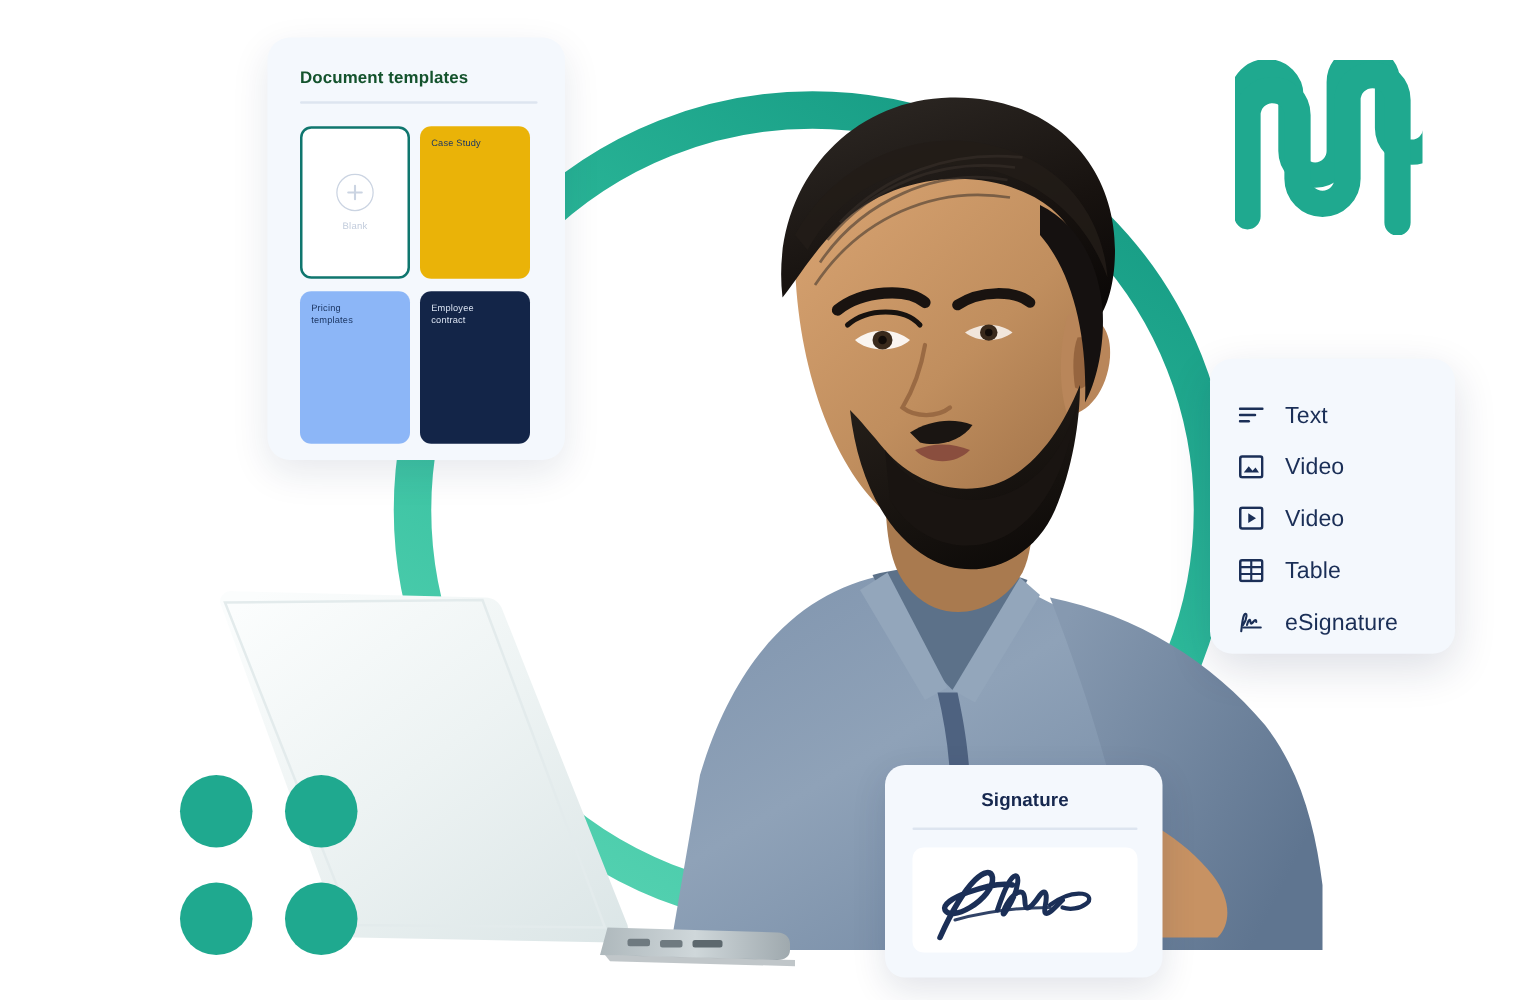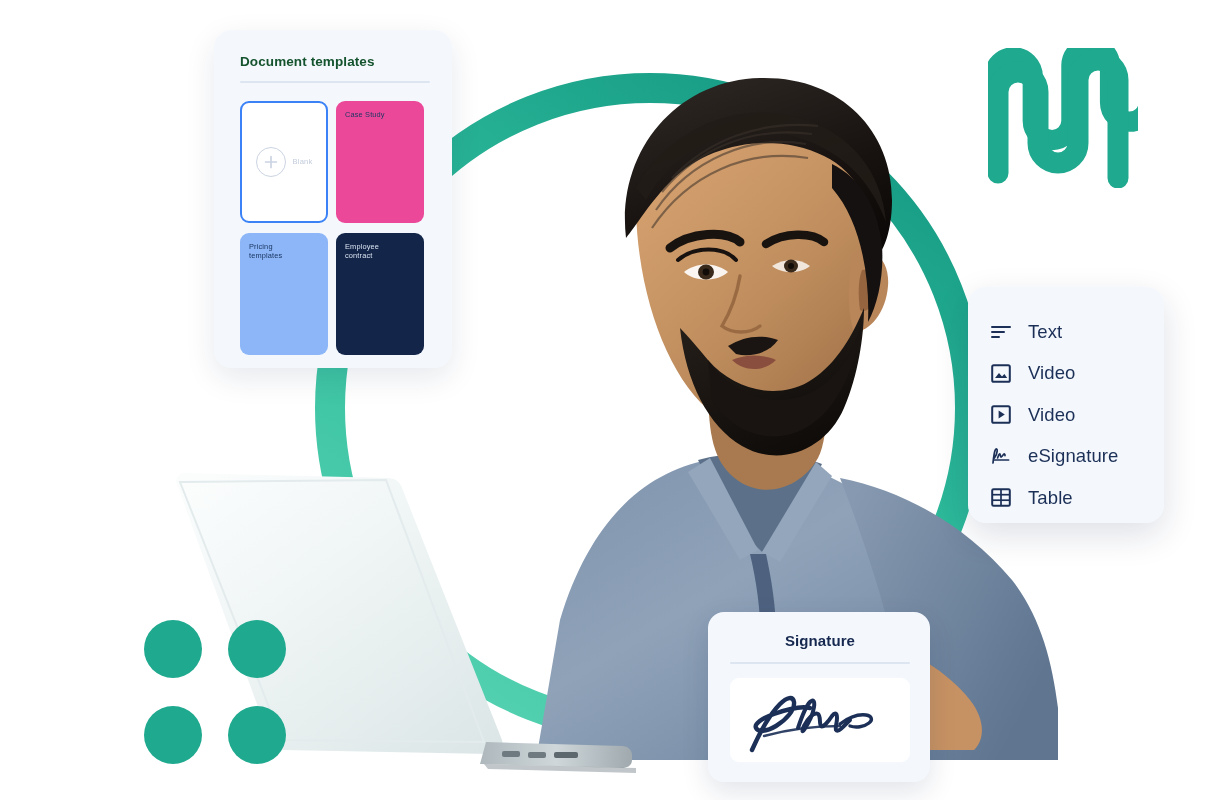--- a/index.html
+++ b/index.html
@@ -53,32 +53,32 @@
     margin-top:18px; display:grid;
     grid-template-columns:88px 88px; grid-template-rows:122px 122px;
     gap:10px 8px;
   }
   .tpl-item{ border-radius:9px; position:relative; overflow:hidden; }
   .tpl-item .lbl{
     position:absolute; left:9px; top:9px; right:6px;
     font-size:7.4px; line-height:1.35; letter-spacing:.15px;
   }
   .tpl-blank{
-    background:#FFFFFF; border:2px solid #3b82f6;
-    display:flex; flex-direction:row;
+    background:#FFFFFF; border:2px solid #0f766e;
+    display:flex; flex-direction:column;
     align-items:center; justify-content:center; gap:7px;
   }
   .plus-circle{
     width:30px; height:30px; border-radius:50%;
     border:1.6px solid #CBD4E2;
     display:flex; align-items:center; justify-content:center;
   }
   .plus-circle svg{ display:block; }
   .blank-lbl{ font-size:7.6px; color:#C2CCDC; letter-spacing:.2px; }
-  .tpl-case{ background:#ec4899; }
+  .tpl-case{ background:#eab308; }
   .tpl-case .lbl{ color:#1C3764; }
   .tpl-pricing{ background:#8CB6F7; }
   .tpl-pricing .lbl{ color:#1C3764; }
   .tpl-employee{ background:#132548; }
   .tpl-employee .lbl{ color:#D9E2F1; }
 
   
   .menu{
     position:absolute; left:968px; top:287px; width:196px; height:236px;
     background:#F4F8FD; border-radius:18px;
@@ -337,43 +337,43 @@
         <svg width="20" height="19" viewBox="0 0 20 19">
           <rect x="1.2" y="1.2" width="17.6" height="16.6" rx="1.6" fill="none" stroke="#1B2F57" stroke-width="2"></rect>
           <path d="M7.6 5.6 L13.8 9.5 L7.6 13.4 Z" fill="#1B2F57"></path>
         </svg>
       </span>
       <span class="menu-label">Video</span>
     </div>
 
     <div class="menu-row">
       <span class="menu-icon">
-        <svg width="22" height="18" viewBox="0 0 22 18">
-          <g fill="none" stroke="#1B2F57" stroke-width="1.7" stroke-linecap="round" stroke-linejoin="round">
-            <path d="M3 16 C3.6 10 4.2 5.4 5.2 3.2 C6 1.4 7.4 1.6 7.2 3.8 C7 6.6 5.6 9.4 4.4 11"></path>
-            <path d="M7.6 11 C8.4 8.4 9.2 6.6 9.8 6.8 C10.4 7 10.2 9.2 10.8 9.8 C11.4 10.4 12.6 8.4 13.6 7.4 C14.4 6.6 15 7 15 8.6"></path>
-            <path d="M4.6 13 H18.6"></path>
-          </g>
-        </svg>
-      </span>
-      <span class="menu-label">eSignature</span>
-    </div>
-
-    <div class="menu-row">
-      <span class="menu-icon">
         <svg width="20" height="19" viewBox="0 0 20 19">
           <rect x="1.2" y="1.2" width="17.6" height="16.6" rx="1.4" fill="none" stroke="#1B2F57" stroke-width="2"></rect>
           <g stroke="#1B2F57" stroke-width="1.7">
             <path d="M10 1.8 V17.2"></path>
             <path d="M1.6 6.7 H18.4"></path>
             <path d="M1.6 12.2 H18.4"></path>
           </g>
         </svg>
       </span>
       <span class="menu-label">Table</span>
+    </div>
+
+    <div class="menu-row">
+      <span class="menu-icon">
+        <svg width="22" height="18" viewBox="0 0 22 18">
+          <g fill="none" stroke="#1B2F57" stroke-width="1.7" stroke-linecap="round" stroke-linejoin="round">
+            <path d="M3 16 C3.6 10 4.2 5.4 5.2 3.2 C6 1.4 7.4 1.6 7.2 3.8 C7 6.6 5.6 9.4 4.4 11"></path>
+            <path d="M7.6 11 C8.4 8.4 9.2 6.6 9.8 6.8 C10.4 7 10.2 9.2 10.8 9.8 C11.4 10.4 12.6 8.4 13.6 7.4 C14.4 6.6 15 7 15 8.6"></path>
+            <path d="M4.6 13 H18.6"></path>
+          </g>
+        </svg>
+      </span>
+      <span class="menu-label">eSignature</span>
     </div>
 
   </div>
 
   <div class="sig-card">
     <div class="sig-title">Signature</div>
     <div class="sig-divider"></div>
     <div class="sig-pad">
       <svg width="160" height="72" viewBox="0 0 160 72">
         <g fill="none" stroke="#1B2F57" stroke-linecap="round" stroke-linejoin="round">

